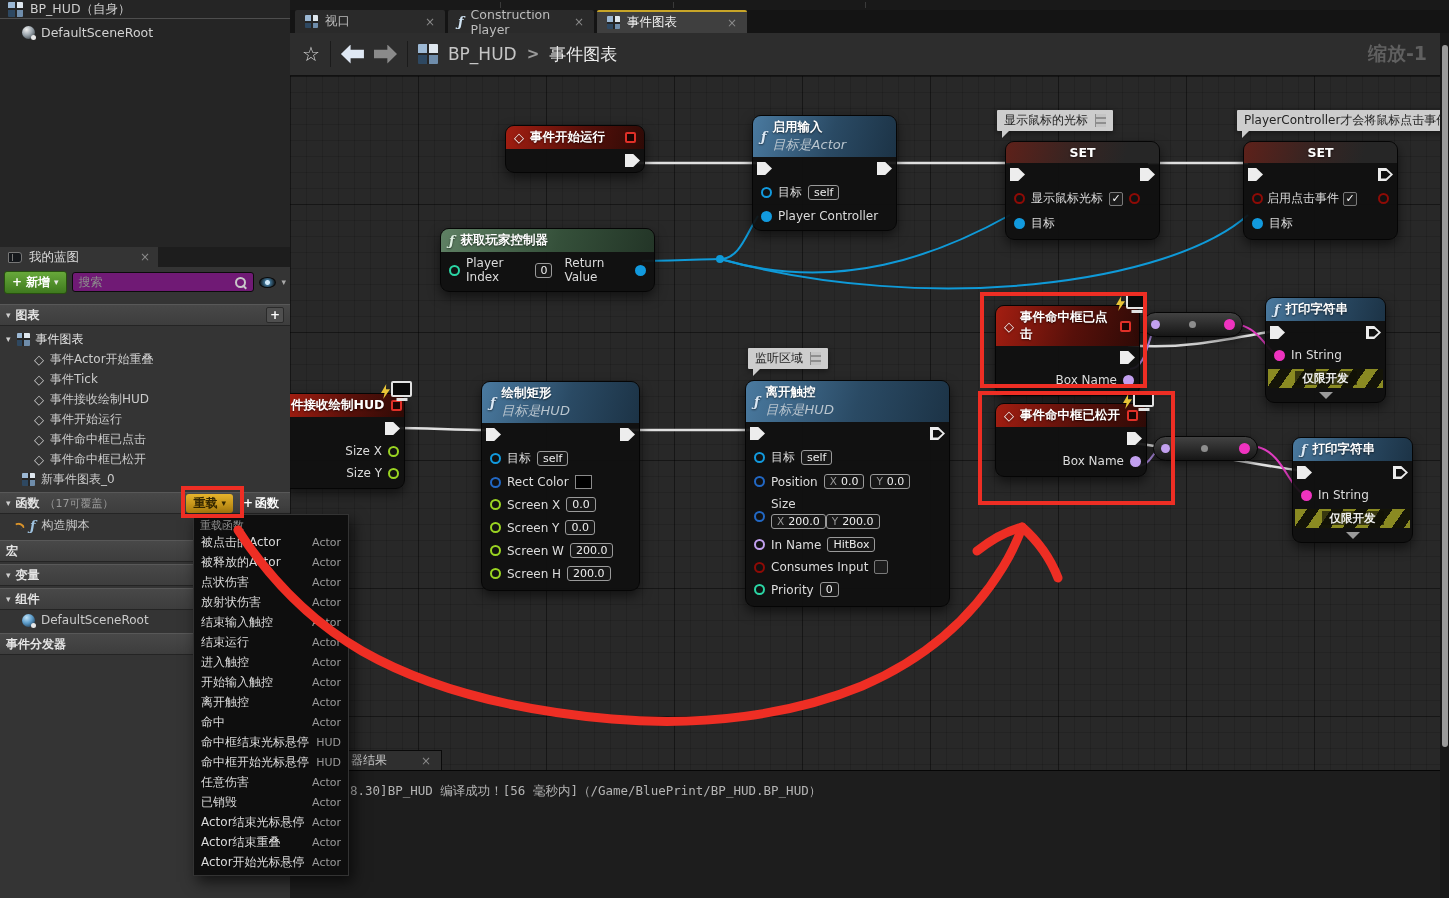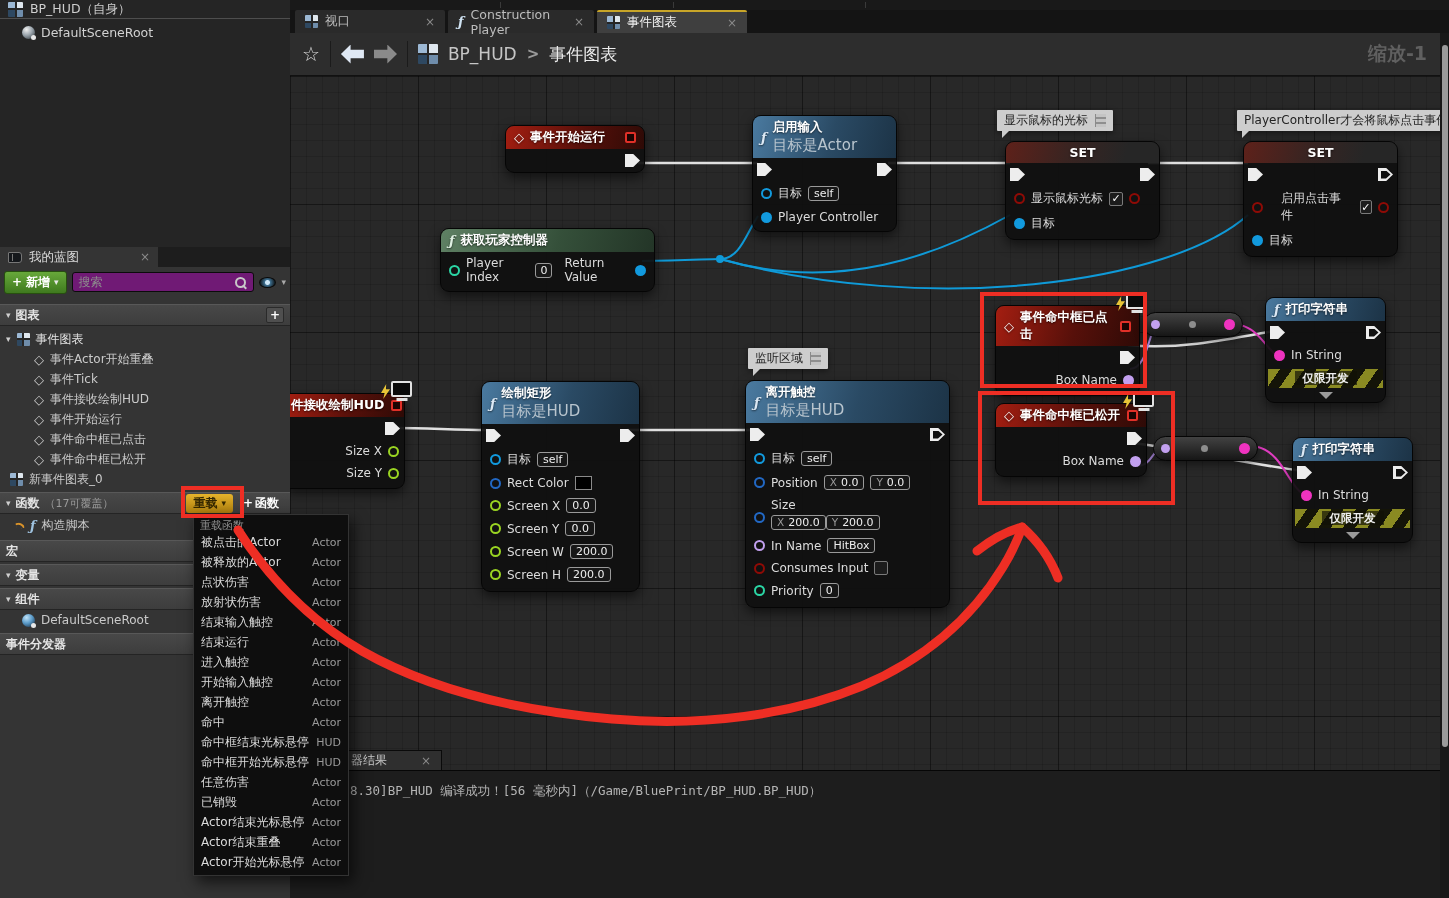--- a/index.html
+++ b/index.html
@@ -90,21 +90,21 @@
       linear-gradient(90deg,rgba(0,0,0,.38) 1px,transparent 1px),
       linear-gradient(rgba(0,0,0,.13) 1px,transparent 1px),
       linear-gradient(90deg,rgba(0,0,0,.13) 1px,transparent 1px);
     background-size:128px 128px,128px 128px,16px 16px,16px 16px}
   .wires{position:absolute;inset:0;pointer-events:none}
   .wm{position:absolute;left:1003px;top:572px;font-size:70px;font-weight:bold;letter-spacing:8px;color:transparent;-webkit-text-stroke:3px #4a4a4a}
 
   
   .node{position:absolute;background:rgba(16,16,16,.93);border:1px solid #050505;border-radius:9px;box-shadow:0 5px 12px rgba(0,0,0,.55);font-size:12px;color:#dcdcdc}
   .nhdr{display:flex;align-items:center;gap:6px;padding:3px 8px;border-radius:8px 8px 0 0;font-weight:bold;color:#fff;text-shadow:0 1px 2px rgba(0,0,0,.6);font-size:12.5px}
-  .nhdr .hsub{font-weight:normal;color:#b9c5ce;font-size:15px;text-shadow:none}
+  .nhdr .hsub{font-weight:normal;font-style:italic;color:#b9c5ce;font-size:13px;text-shadow:none}
   .hdr-red{background:linear-gradient(105deg,#a41e11,#57100a 55%,#2e0a06)}
   .hdr-blue{background:linear-gradient(105deg,#4a7aa0,#2a4a64 55%,#1c3346)}
   .hdr-green{background:linear-gradient(105deg,#5f8164,#35503a 55%,#233527)}
   .hdr-set{background:linear-gradient(105deg,#5e211a,#3a2421 40%,#262626 78%);justify-content:center}
   .dbg{width:11px;height:11px;border:2px solid #e03028;border-radius:2px;background:#1c0402;margin-left:auto;flex:none}
   .diam-w{color:#fff;font-size:13px;line-height:1}
 
   .execrow{display:flex;justify-content:space-between;align-items:center;padding:5px 4px}
   .exec{width:15px;height:13px;flex:none;position:relative;background:#ededed;clip-path:polygon(0 0,55% 0,100% 50%,55% 100%,0 100%)}
   .exec i{position:absolute;inset:2.5px;background:#101010;clip-path:polygon(0 0,55% 0,100% 50%,55% 100%,0 100%)}
@@ -289,21 +289,21 @@
       <div class="nhdr hdr-set">
         <span>SET</span>
       </div>
       <div class="execrow">
         <span class="exec"></span>
         <span class="exec hollow">
             <i></i>
           </span>
       </div>
       <div class="prow" style="justify-content:space-between">
-        <span style="display:flex;align-items:center;gap:18px">
+        <span style="display:flex;align-items:center;gap:4px">
           <span class="dot" style="--c:var(--pred)"></span>
           <span>启用点击事件</span>
           <span class="cb">✓</span>
         </span>
         <span class="dot" style="--c:var(--pred)"></span>
       </div>
       <div class="prow" style="padding-bottom:7px">
         <span class="dot fill" style="--c:var(--pblue)"></span>
         <span>目标</span>
       </div>
@@ -586,21 +586,21 @@
         <span>事件开始运行</span>
       </div>
       <div class="trow" style="padding-left:34px">
         <span class="diamond">◇</span>
         <span>事件命中框已点击</span>
       </div>
       <div class="trow" style="padding-left:34px">
         <span class="diamond">◇</span>
         <span>事件命中框已松开</span>
       </div>
-      <div class="trow" style="padding-left:10px">
+      <div class="trow" style="padding-left:22px">
         <span class="icon-bpgrid" style="width:13px;height:13px"></span>
         <span>新事件图表_0</span>
       </div>
     </div>
 
     <div class="sechdr" style="margin-top:3px">
       <span class="tri">▾</span>
       <span>函数</span>
       <span class="hint">（17可覆盖）</span>
       <span class="btn-overload">

